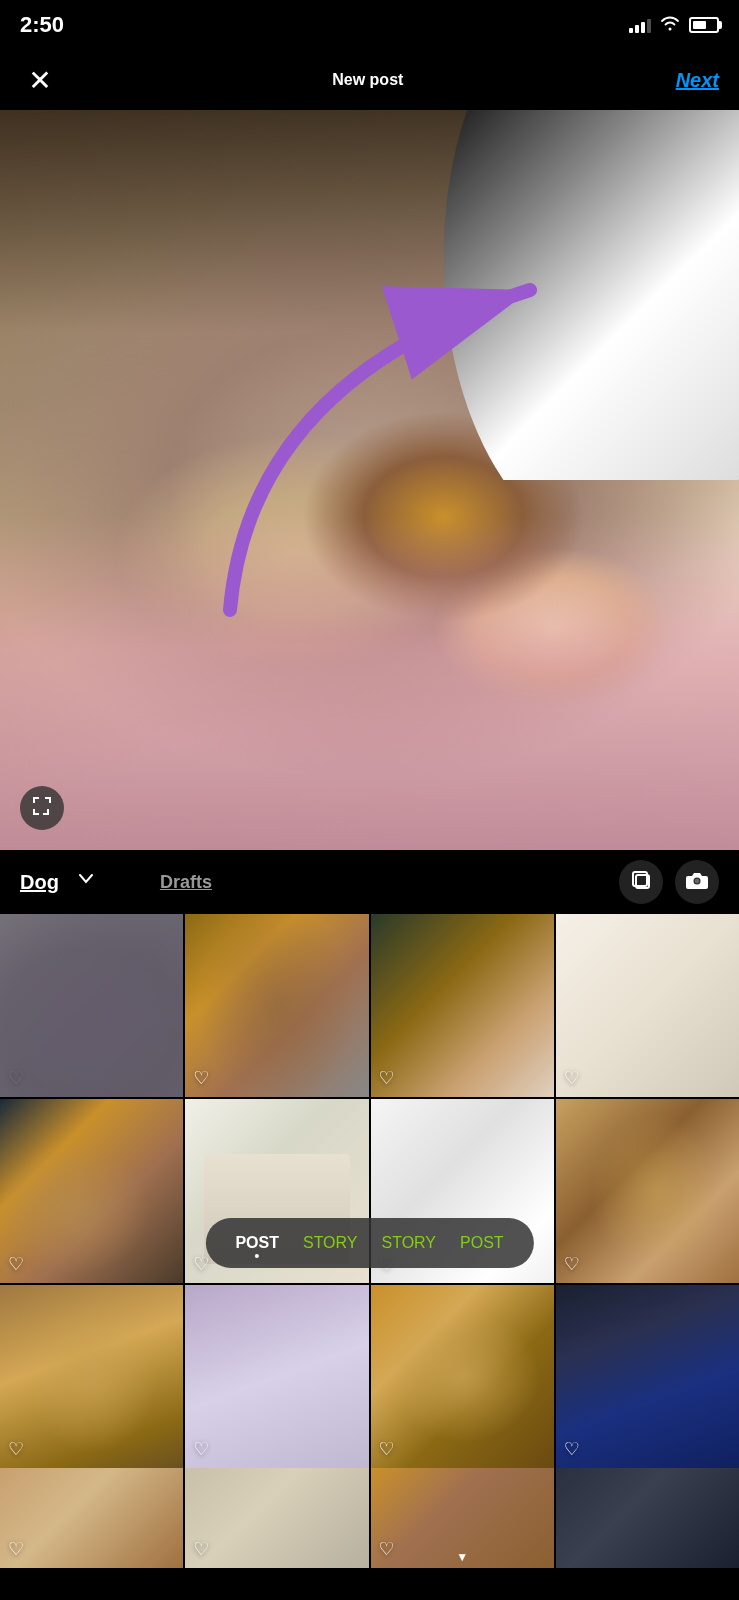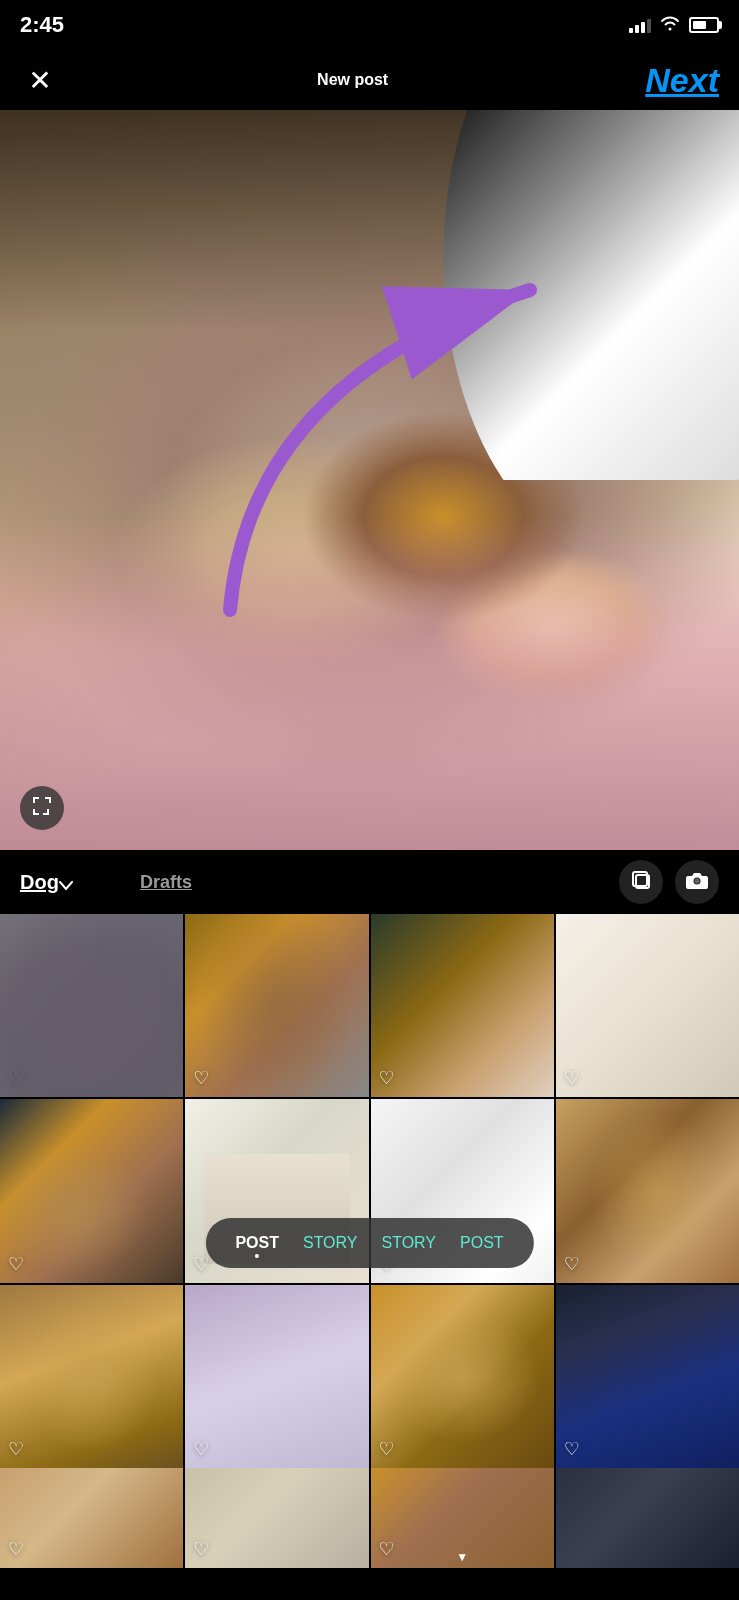--- a/index.html
+++ b/index.html
@@ -95,21 +95,21 @@
       align-items: center;
       justify-content: center;
     }
     .header-title {
       color: #fff;
       font-size: 16px;
       font-weight: 600;
     }
     .next-btn {
       color: #0095f6;
-      font-size: 34px;
+      font-size: 20px;
       font-weight: 700;
       font-style: italic;
       cursor: pointer;
       text-decoration: underline;
     }
 
     
     .main-image-area {
       width: 739px;
       height: 740px;
@@ -190,22 +190,22 @@
       width: 100%;
       height: 64px;
       background: #000;
       display: flex;
       align-items: center;
       justify-content: space-between;
       padding: 0 20px;
     }
     .album-selector {
       display: flex;
-      align-items: flex-end;
-      gap: 0;
+      align-items: flex-start;
+      gap: 20px;
       cursor: pointer;
     }
     .album-name {
       color: #fff;
       font-size: 20px;
       font-weight: 700;
       text-decoration: underline;
     }
     .chevron-down {
       color: #fff;
@@ -290,21 +290,21 @@
       transform: translateX(-50%);
       background: rgba(50,50,50,0.85);
       border-radius: 30px;
       padding: 12px 30px;
       display: flex;
       align-items: center;
       gap: 24px;
       z-index: 10;
     }
     .tab-item {
-      color: #5eead4;
+      color: #84cc16;
       font-size: 16px;
       font-weight: 500;
       cursor: pointer;
       padding: 4px 0;
     }
     .tab-item.active {
       color: #fff;
       font-weight: 700;
     }
     .tab-dot {
@@ -330,21 +330,21 @@
       height: 100px;
       overflow: hidden;
       cursor: pointer;
       position: relative;
     }
   </style>
 </head>
 <body>
 
 <div class="status-bar">
-  <span class="status-time">2:45</span>
+  <span class="status-time">2:50</span>
   <div class="status-icons">
     <div class="signal-bars">
       <div class="signal-bar" style="height:5px;"></div>
       <div class="signal-bar" style="height:8px;"></div>
       <div class="signal-bar" style="height:11px;"></div>
       <div class="signal-bar" style="height:14px; background: rgba(255,255,255,0.3);"></div>
     </div>
     <span class="wifi-icon">
       <svg width="22" height="16" viewBox="0 0 22 16" fill="white">
         <path d="M11 12.5a1.5 1.5 0 1 1 0 3 1.5 1.5 0 0 1 0-3z"></path>

